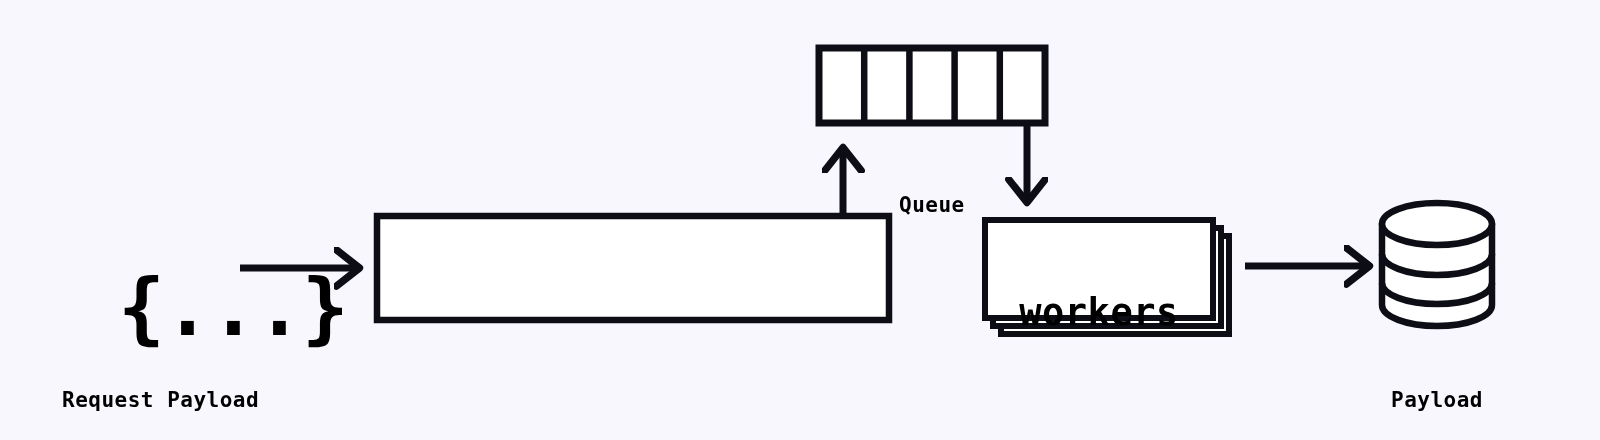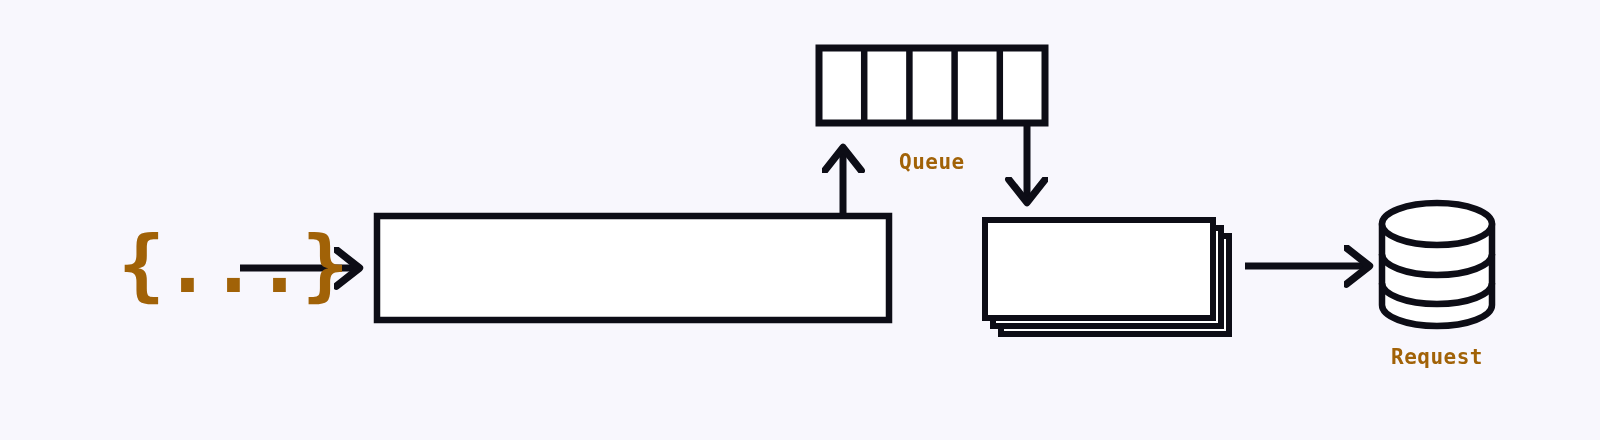--- a/index.html
+++ b/index.html
@@ -25,24 +25,25 @@
     left: 0;
     top: 0;
     width: 1600px;
     height: 440px;
     display: block;
   }
   .node-label {
     position: absolute;
     font-family: "DejaVu Sans Mono", "Liberation Mono", monospace;
     font-weight: bold;
-    color: #a16207;
+    color: #000000;
     white-space: pre;
     line-height: 1;
     user-select: none;
+    margin-top: 43px;
   }
   .caption {
     font-size: 21px;
     letter-spacing: 0.5px;
   }
   .box-text {
     font-size: 37px;
     letter-spacing: 0.5px;
   }
   .payload-glyph {
@@ -101,20 +102,22 @@
       <path d="M1382,224 L1382,305 A55,21 0 0 0 1492,305 L1492,224 Z" fill="#ffffff" stroke="#0d0d16" stroke-width="6.5" stroke-linejoin="round"></path>
       <ellipse cx="1437" cy="224" rx="55" ry="21" fill="#ffffff" stroke="#0d0d16" stroke-width="6.5"></ellipse>
       <path d="M1382,254 A55,21 0 0 0 1492,254" fill="none" stroke="#0d0d16" stroke-width="6.5"></path>
       <path d="M1382,283 A55,21 0 0 0 1492,283" fill="none" stroke="#0d0d16" stroke-width="6.5"></path>
     </g>
 
   </svg>
 
   <div class="node-label payload-glyph" style="left:118px; top:226px;">{...}</div>
 
+  <div class="node-label caption" style="left:62px; top:347px;">Request Payload</div>
 
 
   <div class="node-label caption" style="left:899px; top:152px;">Queue</div>
 
+  <div class="node-label box-text" style="left:985px; top:251px; width:228px; text-align:center;">workers</div>
 
-  <div class="node-label caption" style="left:1382px; top:347px; width:110px; text-align:center;">Request</div>
+  <div class="node-label caption" style="left:1382px; top:347px; width:110px; text-align:center;">Payload</div>
 
 </div>
 
 </body></html>

